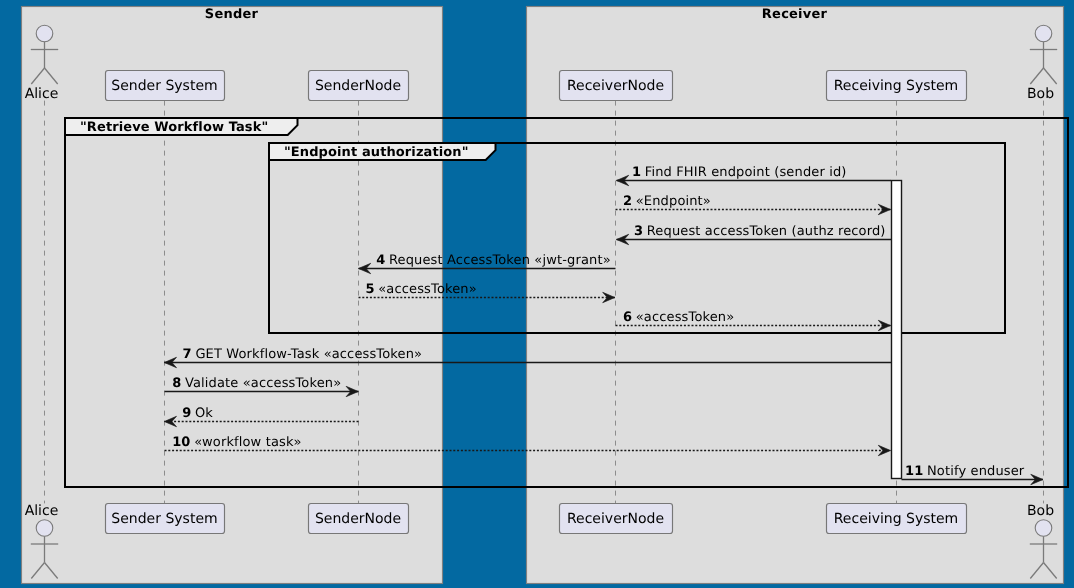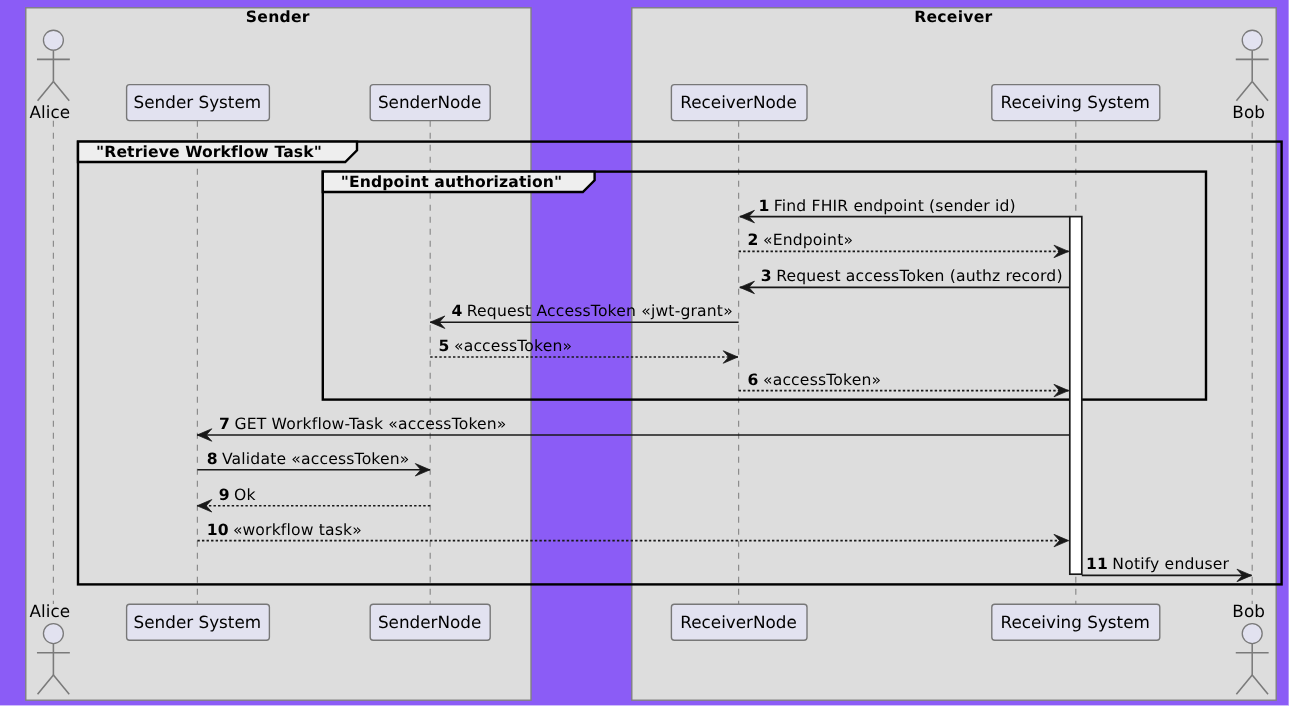--- a/index.html
+++ b/index.html
@@ -1,16 +1,16 @@
 <!DOCTYPE html>
 <html><head>
 <meta charset="utf-8">
 <style>
   html,body{margin:0;padding:0;background:#ffffff;}
-  #root{position:relative;width:1074px;height:588px;background:#8b5cf6;overflow:hidden;
+  #root{position:relative;width:1074px;height:588px;background:#0369a1;overflow:hidden;
         font-family:"DejaVu Sans",sans-serif;}
   svg{display:block;shape-rendering:geometricPrecision;}
   text{font-family:"DejaVu Sans",sans-serif;}
   svg text{ text-rendering:geometricPrecision; }
   .msg-num{font-weight:bold;font-size:13px;fill:#000000;}
   .msg-txt{font-size:13px;fill:#000000;letter-spacing:0.14px;}
   .grp-label{font-weight:bold;font-size:13px;fill:#000000;letter-spacing:0.1px;}
   .box-title{font-weight:bold;font-size:13px;fill:#000000;letter-spacing:0.22px;}
   .part-label{font-size:14px;fill:#000000;}
   .actor-label{font-size:14px;fill:#000000;}

